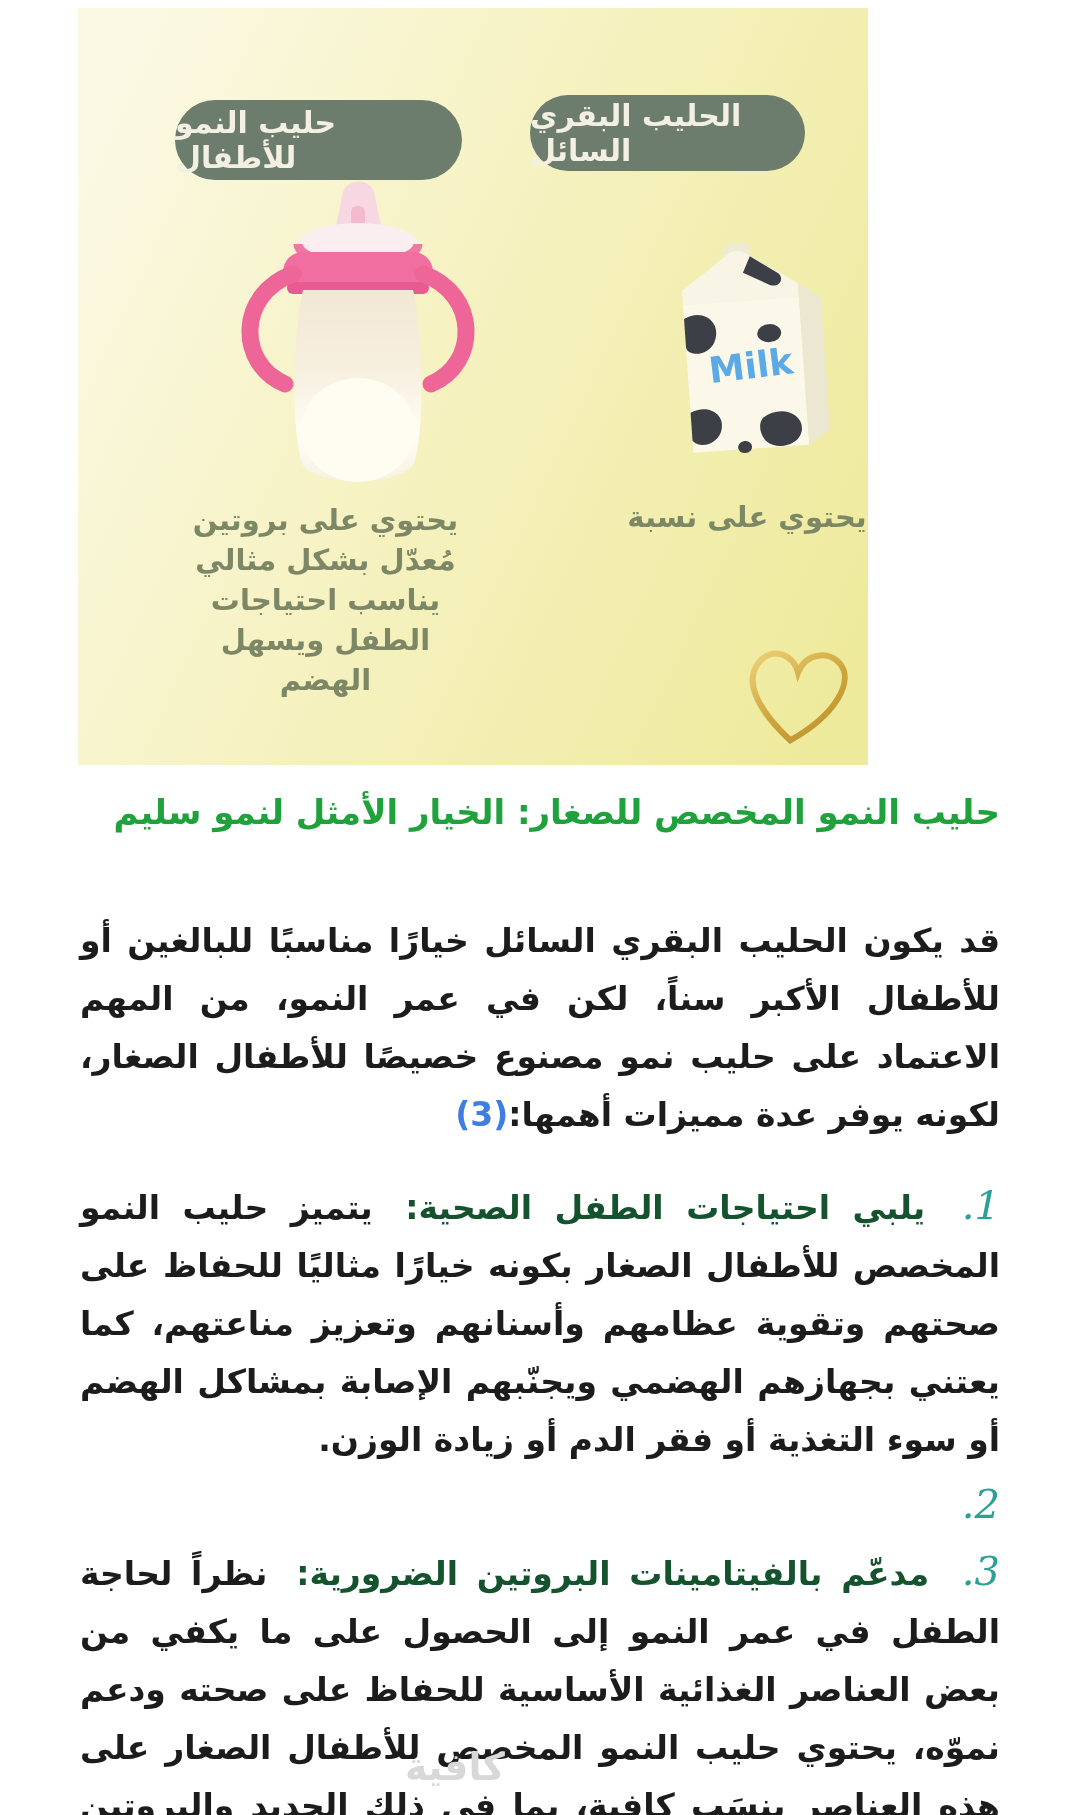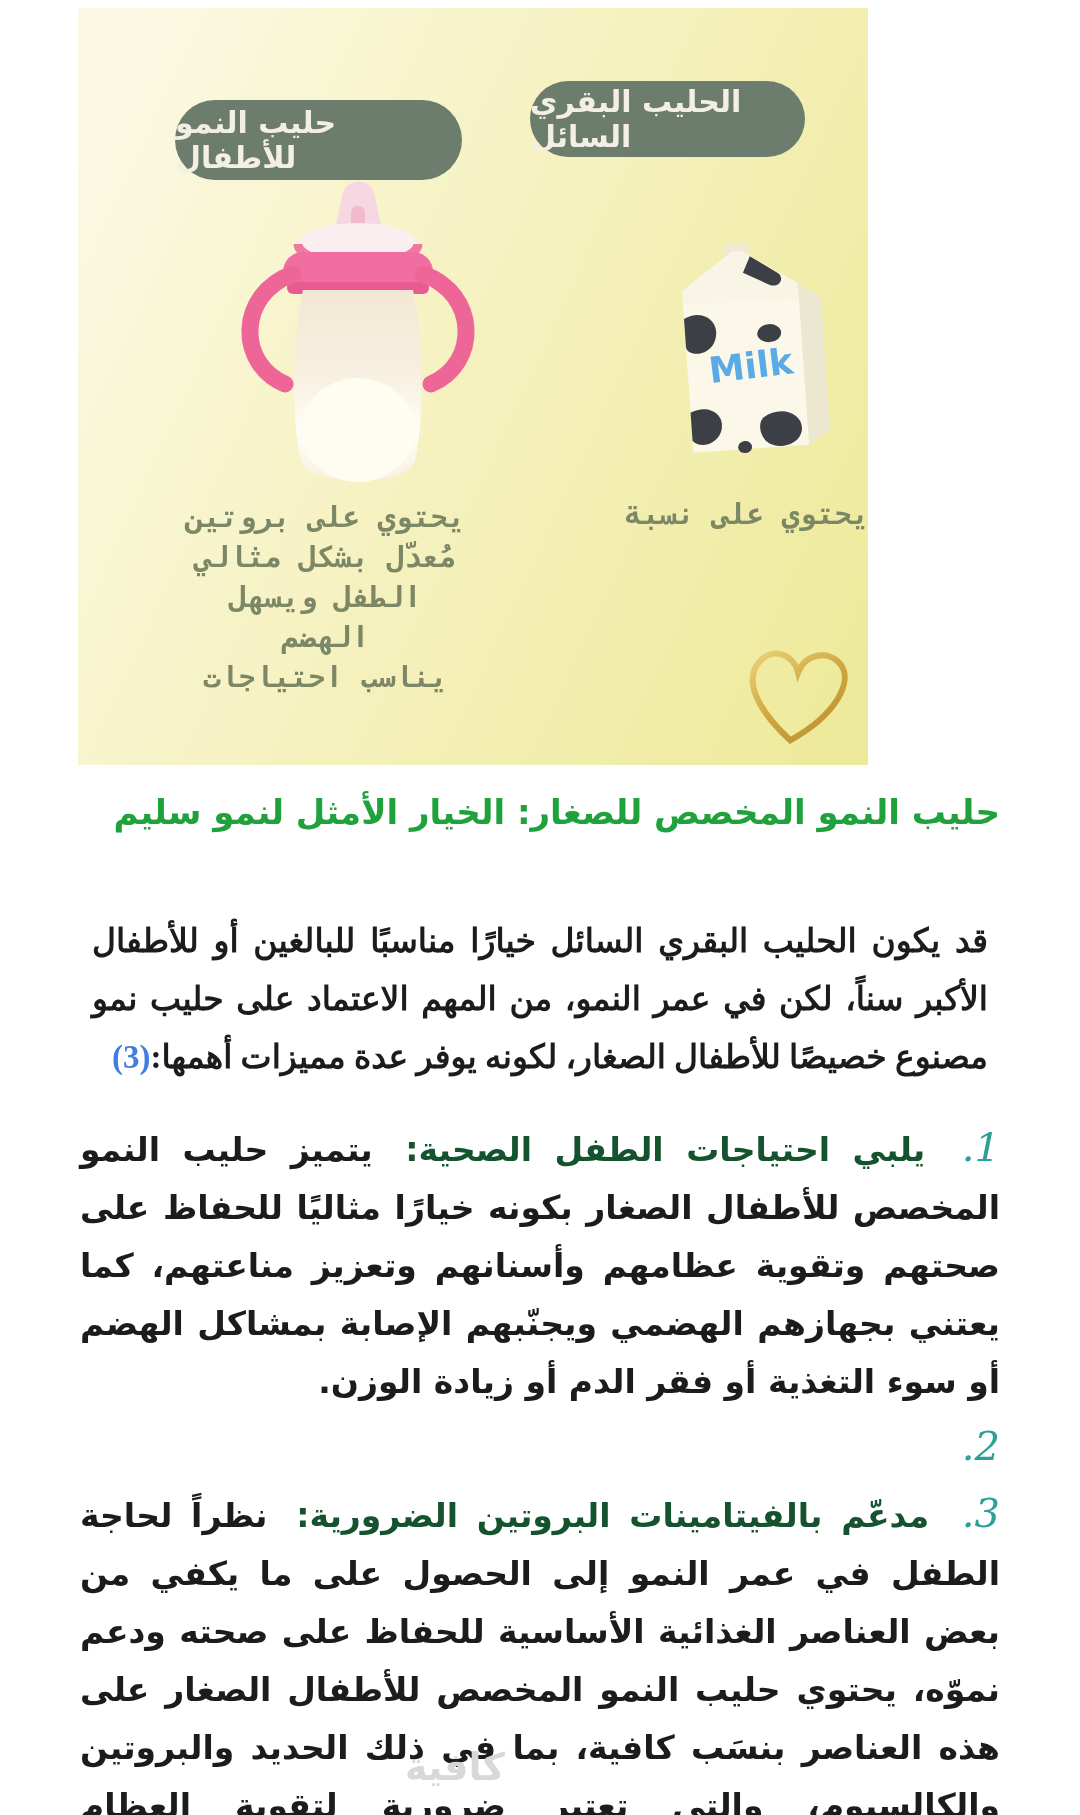--- a/index.html
+++ b/index.html
@@ -5,34 +5,34 @@
   html,body{margin:0;padding:0;background:#ffffff;}
   .page{position:relative;width:1080px;height:1815px;background:#ffffff;overflow:hidden;
         font-family:"DejaVu Sans",sans-serif;}
 
   
   .infographic{position:absolute;left:78px;top:8px;width:790px;height:757px;margin:0;
     background:linear-gradient(115deg,#fbf9e4 5%,#f6f2c2 45%,#eeea9c 95%);overflow:hidden;}
   .badge{position:absolute;display:flex;align-items:center;justify-content:center;
     background:#6c7d6d;border-radius:42px;color:#f3efe2;font-weight:bold;font-size:30px;}
   .badge-left{left:97px;top:92px;width:287px;height:80px;}
-  .badge-right{left:452px;top:73px;width:275px;height:76px;}
+  .badge-right{left:452px;top:87px;width:275px;height:76px;}
   .caption{position:absolute;text-align:center;color:#7c8766;font-weight:bold;font-size:29px;line-height:40px;}
   .caption-left{left:105px;top:492px;width:285px;}
   .caption-right{left:544px;top:488px;width:250px;line-height:42px;}
-  .caption span{display:block;font-family:Liberation Mono, monospace;}
+  .caption span{display:block;}
   .cup{position:absolute;left:145px;top:170px;width:270px;height:325px;}
   .carton{position:absolute;left:550px;top:215px;width:230px;height:245px;transform:rotate(-4deg);}
   .heart{position:absolute;left:648px;top:615px;width:145px;height:140px;}
 
   
   .article{position:absolute;left:80px;right:80px;top:770px;direction:rtl;text-align:justify;
     color:#1c1c1c;font-size:33px;line-height:58px;font-weight:700;}
   .heading{margin:18px 0 76px;font-size:34px;line-height:48px;color:#1fa13c;font-weight:bold;}
-  .intro{margin:0 12px 32px;font-family:Liberation Serif, serif;}
+  .intro{margin:0 0 32px;}
   .ref{color:#3f7de0;text-decoration:none;}
   .list{margin:0;}
   .list-item{margin:0 0 6px;}
   .num{font-family:"DejaVu Serif",serif;font-style:italic;font-weight:400;
        font-size:40px;color:#2ba094;margin-left:14px;}
   .lead{color:#14532d;font-weight:bold;margin-left:10px;}
 
   .watermark{position:absolute;left:405px;top:1745px;font-size:38px;font-weight:bold;
     color:#d8d8d8;direction:rtl;}
 </style>
@@ -85,22 +85,22 @@
       <text x="80" y="158" font-size="36" font-weight="bold" font-family="DejaVu Sans, sans-serif" fill="#5baae8" transform="rotate(-3 80 158)">Milk</text>
     </svg>
 
     <div class="caption caption-right">
       <span>يحتوي على نسبة</span>
     </div>
 
     <div class="caption caption-left">
       <span>يحتوي على بروتين</span>
       <span>مُعدّل بشكل مثالي</span>
+      <span>يناسب احتياجات</span>
       <span>الطفل ويسهل الهضم</span>
-      <span>يناسب احتياجات</span>
     </div>
 
     <svg class="heart" viewBox="0 0 140 140">
       <defs>
         <linearGradient id="goldGrad" x1="0" y1="0" x2="1" y2="1">
           <stop offset="0%" stop-color="#eed57a"></stop>
           <stop offset="55%" stop-color="#cda43c"></stop>
           <stop offset="100%" stop-color="#b98f2e"></stop>
         </linearGradient>
       </defs>

